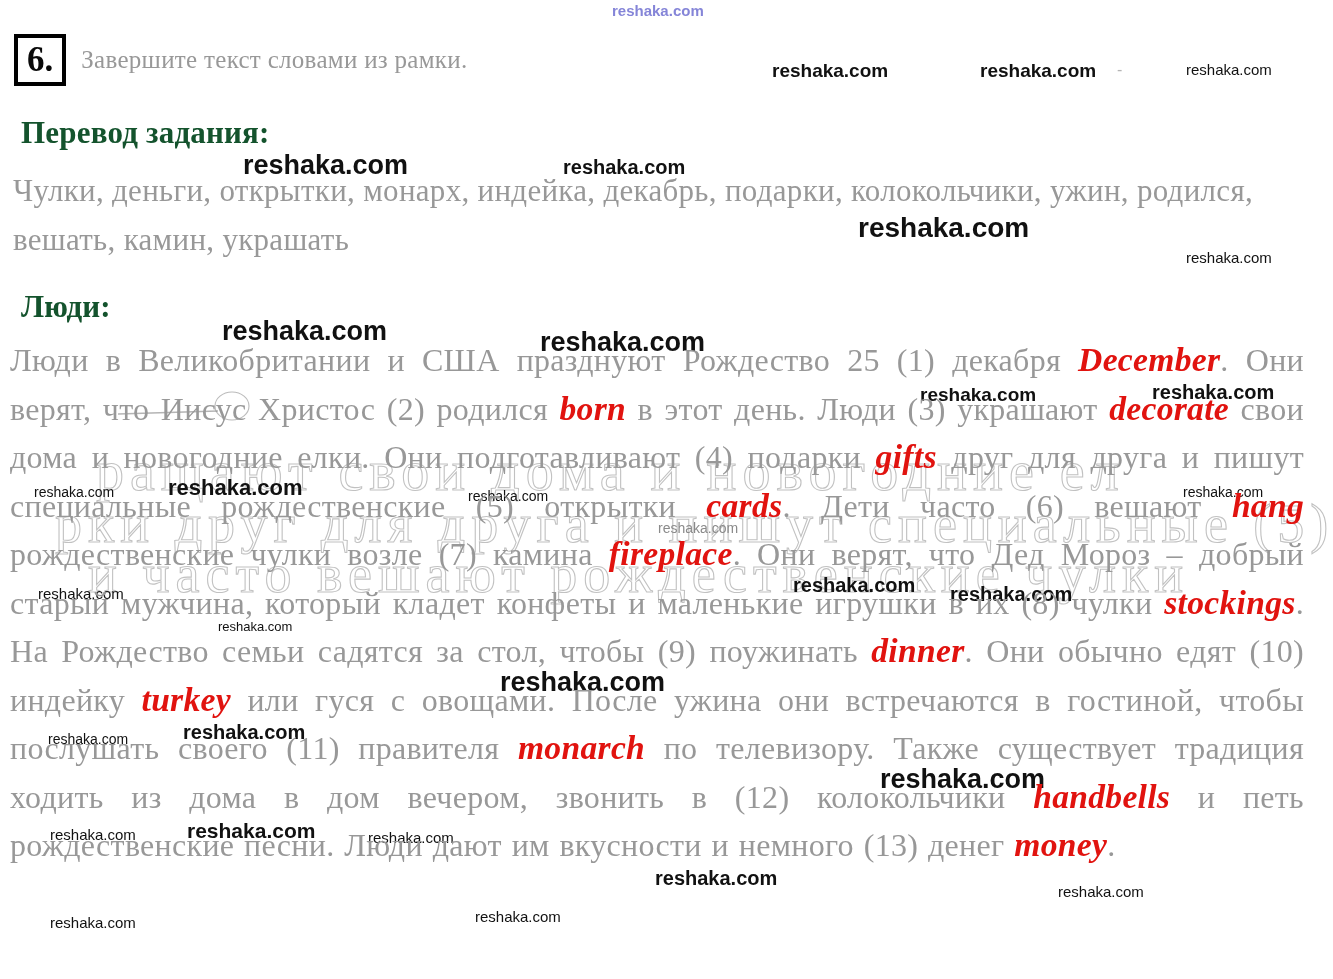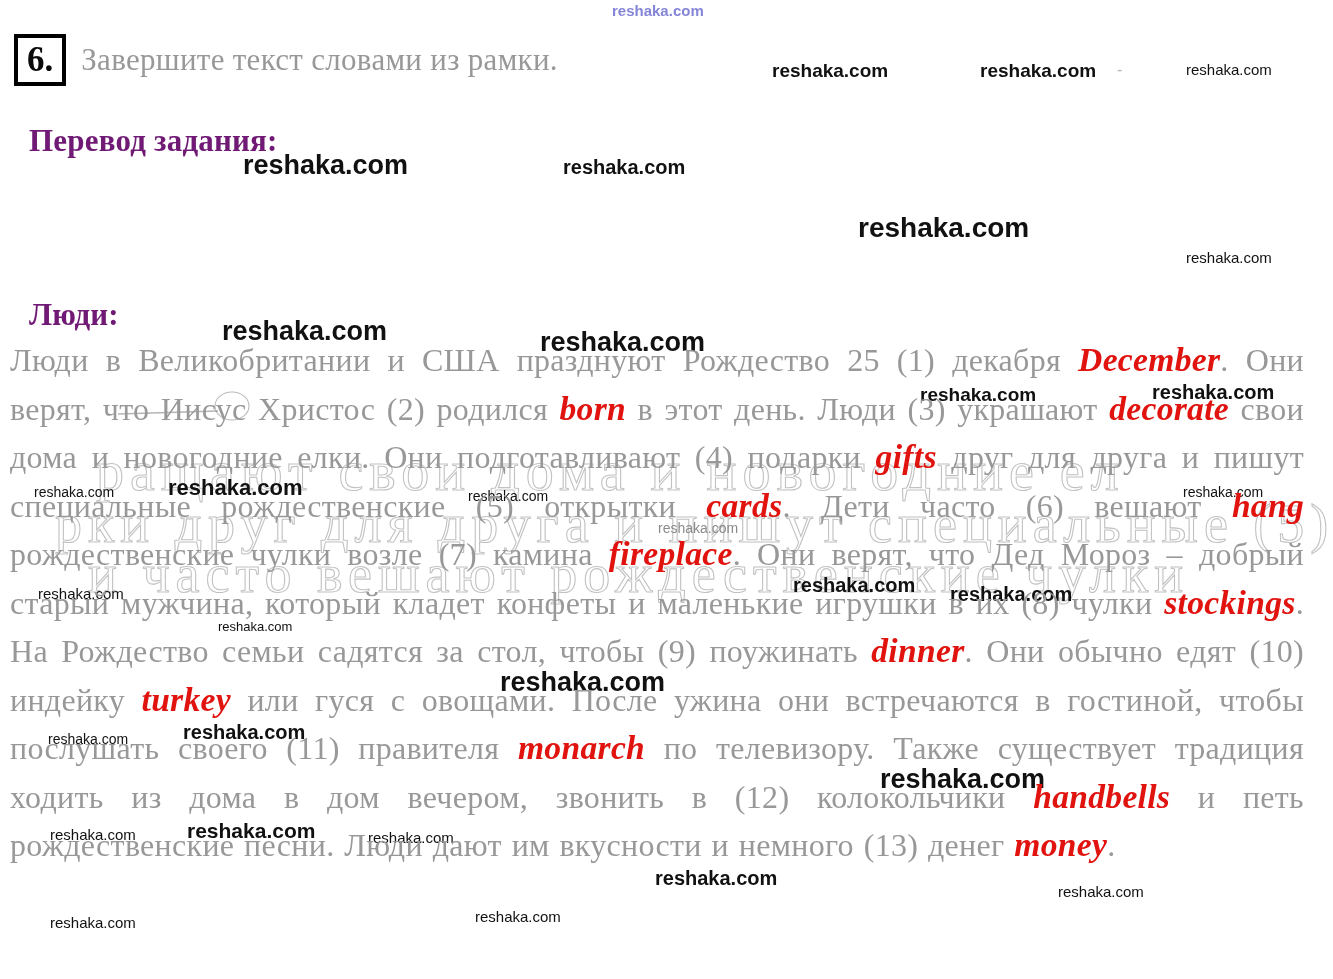--- a/index.html
+++ b/index.html
@@ -15,24 +15,24 @@
     position:absolute;font-family:"Liberation Sans","DejaVu Sans",sans-serif;
     white-space:nowrap;line-height:1;text-align:right;
   }
   .wm.blue{font-weight:700;}
   
   .task-row{position:absolute;left:14px;top:34px;display:flex;align-items:center;gap:15px;}
   .task-box{
     display:inline-block;border:4px solid #000;padding:0 9px;background:#fff;
   }
   .task-box span{font-weight:700;font-size:35px;line-height:44px;color:#0a0a0a;}
-  .instruction{font-size:31px;color:var(--grey,#989898);letter-spacing:.3px;}
+  .instruction{font-size:25px;color:var(--grey,#989898);letter-spacing:.3px;}
   .h{
-    position:absolute;left:13px;margin:16px;font-size:31px;font-weight:700;
-    color:#701a75;letter-spacing:.2px;
+    position:absolute;left:13px;margin:8px;font-size:31px;font-weight:700;
+    color:#14532d;letter-spacing:.2px;
   }
   .translation-h{top:107px;}
   .answer-h{top:281px;}
   .grey{color:var(--grey,#989898);}
   .translation-text{
     position:absolute;left:13px;top:166px;width:1240px;margin:0;
     font-size:31px;line-height:49px;letter-spacing:.3px;
   }
   .answer-text{
     position:absolute;left:4px;top:330px;width:1294px;margin:6px;
@@ -93,18 +93,19 @@
       <span class="wm" style="left: 475px; top: 909px; font-size: 15px; color: rgb(17, 17, 17); font-weight: 400;">reshaka.com</span>
     </div>
 
   <div class="task-row">
     <span class="task-box"><span>6.</span></span>
     <span class="instruction">Завершите текст словами из рамки.</span>
   </div>
 
   <h2 class="h translation-h">Перевод задания:</h2>
 
+  <p class="grey translation-text">Чулки, деньги, открытки, монарх, индейка, декабрь, подарки, колокольчики, ужин, родился, вешать, камин, украшать</p>
 
   <h2 class="h answer-h">Люди:</h2>
 
   <p class="answer-text" id="answer-text"><span class="ru">Люди в Великобритании и США празднуют Рождество 25 (1) декабря </span><span class="en">December</span><span class="ru">. Они верят, что Иисус Христос (2) родился </span><span class="en">born</span><span class="ru"> в этот день. Люди (3) украшают </span><span class="en">decorate</span><span class="ru"> свои дома и новогодние елки. Они подготавливают (4) подарки </span><span class="en">gifts</span><span class="ru"> друг для друга и пишут специальные рождественские (5) открытки </span><span class="en">cards</span><span class="ru">. Дети часто (6) вешают </span><span class="en">hang</span><span class="ru"> рождественские чулки возле (7) камина </span><span class="en">fireplace</span><span class="ru">. Они верят, что Дед Мороз – добрый старый мужчина, который кладет конфеты и маленькие игрушки в их (8) чулки </span><span class="en">stockings</span><span class="ru">. На Рождество семьи садятся за стол, чтобы (9) поужинать </span><span class="en">dinner</span><span class="ru">. Они обычно едят (10) индейку </span><span class="en">turkey</span><span class="ru"> или гуся с овощами. После ужина они встречаются в гостиной, чтобы послушать своего (11) правителя </span><span class="en">monarch</span><span class="ru"> по телевизору. Также существует традиция ходить из дома в дом вечером, звонить в (12) колокольчики </span><span class="en">handbells</span><span class="ru"> и петь рождественские песни. Люди дают им вкусности и немного (13) денег </span><span class="en">money</span><span class="ru">.</span></p>
 
 </div>
 
 </body></html>

